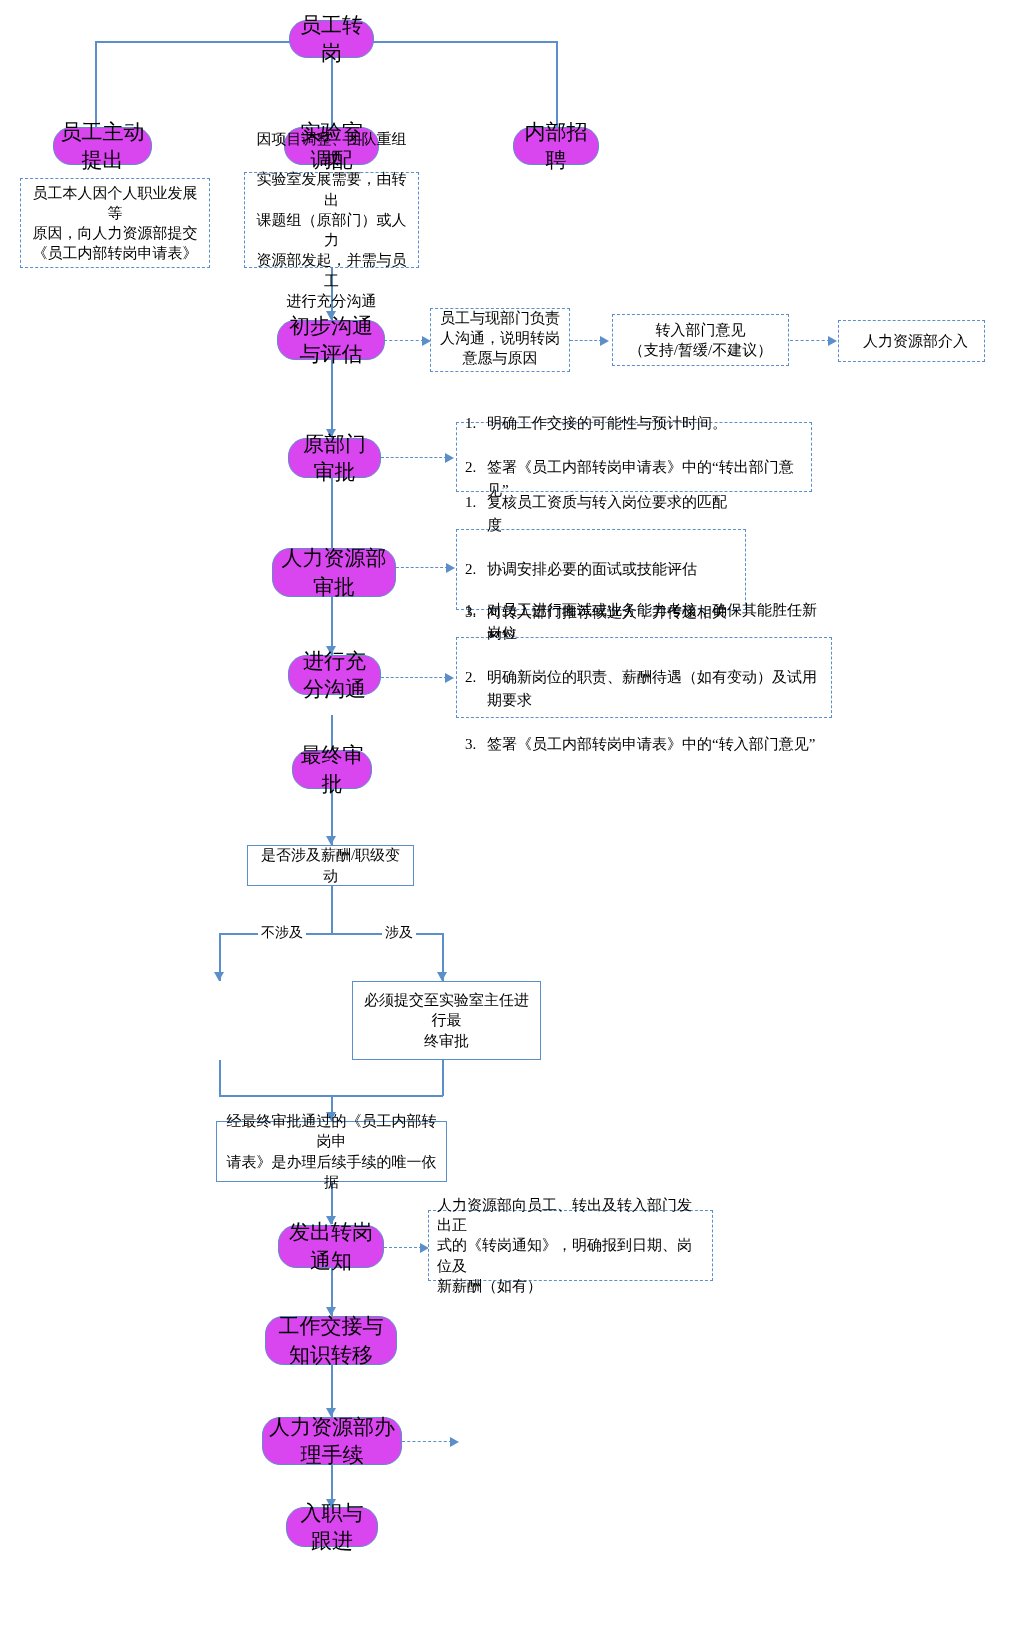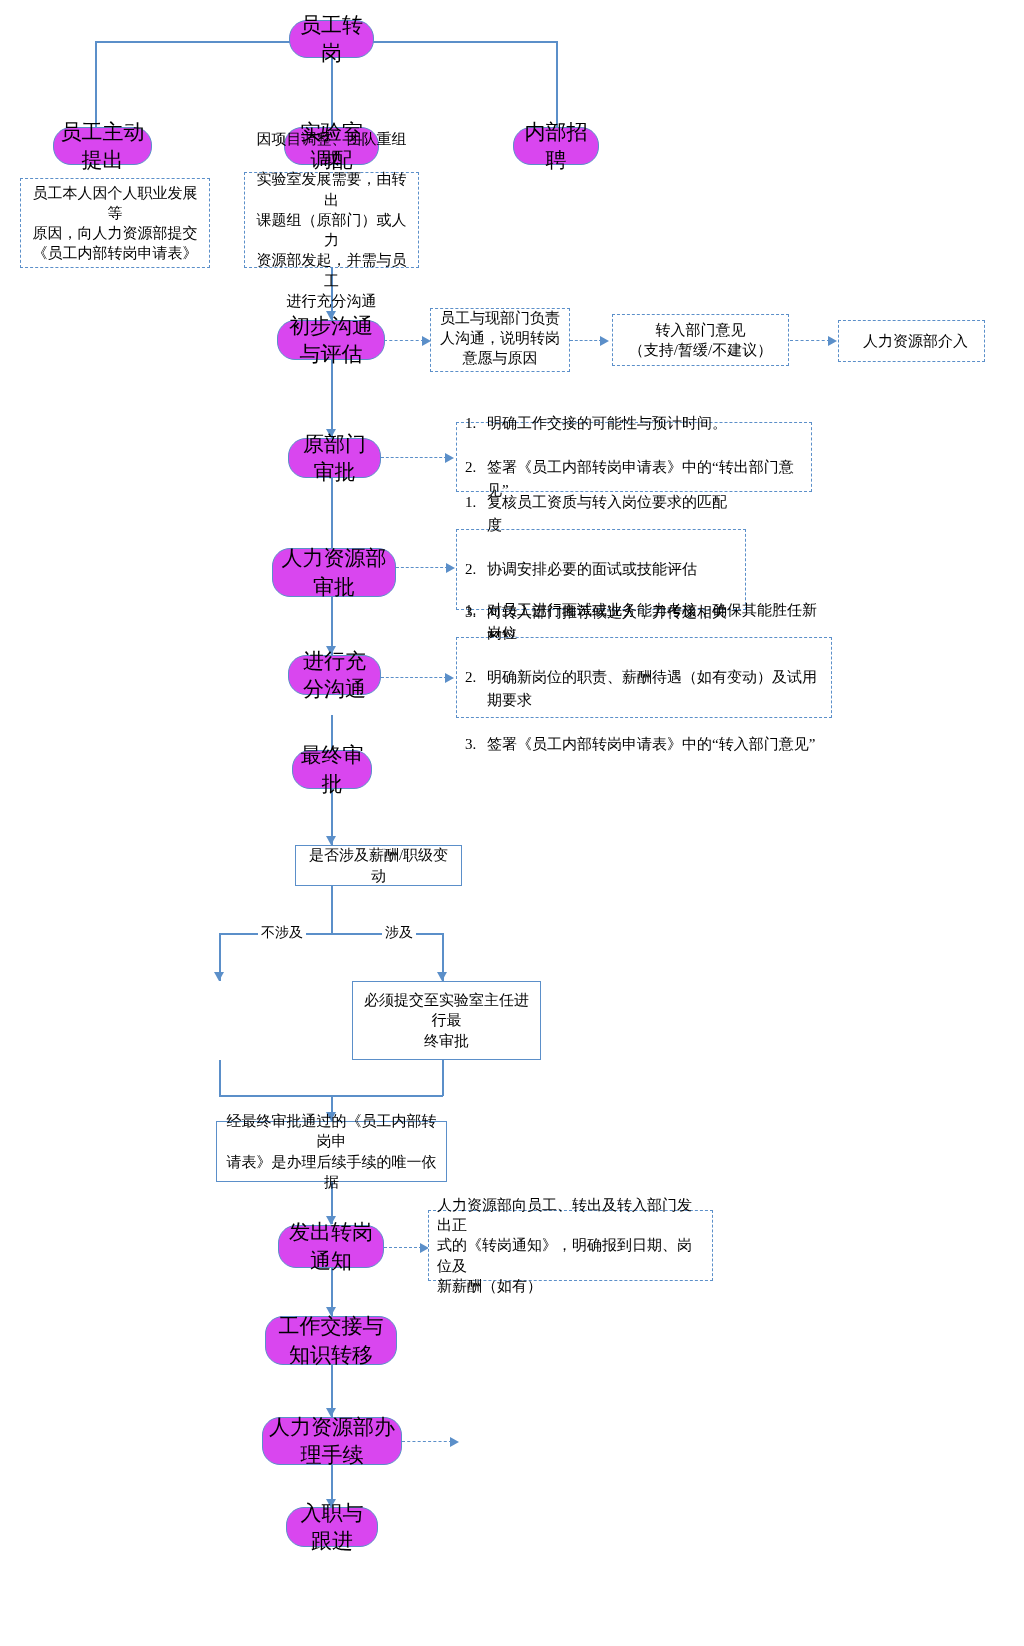--- a/index.html
+++ b/index.html
@@ -234,21 +234,21 @@
   <div class="node dashed listbox" style="left:456px; top:637px; width:376px; height:81px;">
     <ul class="olist">
       <li><span class="num">1.</span><span>对员工进行面试或业务能力考核，确保其能胜任新岗位</span></li>
       <li><span class="num">2.</span><span>明确新岗位的职责、薪酬待遇（如有变动）及试用期要求</span></li>
       <li><span class="num">3.</span><span>签署《员工内部转岗申请表》中的“转入部门意见”</span></li>
     </ul>
   </div>
 
   <div class="node rounded" style="left:292px; top:750px; width:80px; height:39px;">最终审批</div>
 
-  <div class="node rect" style="left:247px; top:845px; width:167px; height:41px;margin-left:48px;">是否涉及薪酬/职级变动</div>
+  <div class="node rect" style="left:247px; top:845px; width:167px; height:41px;">是否涉及薪酬/职级变动</div>
 
   <div class="node rect" style="left:352px; top:981px; width:189px; height:79px;">必须提交至实验室主任进行最
 终审批</div>
 
   <div class="node rect" style="left:216px; top:1121px; width:231px; height:61px;">经最终审批通过的《员工内部转岗申
 请表》是办理后续手续的唯一依据</div>
 
   <div class="node rounded" style="left:278px; top:1225px; width:106px; height:43px;">发出转岗通知</div>
   <div class="node dashed leftalign" style="left:428px; top:1210px; width:285px; height:71px;">人力资源部向员工、转出及转入部门发出正
 式的《转岗通知》，明确报到日期、岗位及

